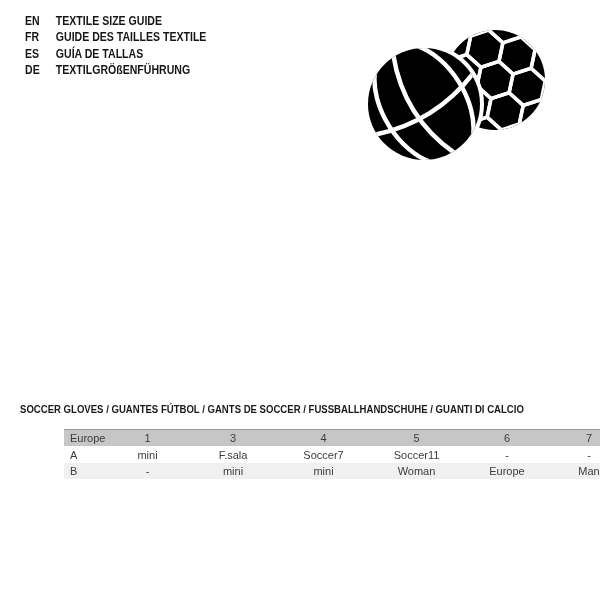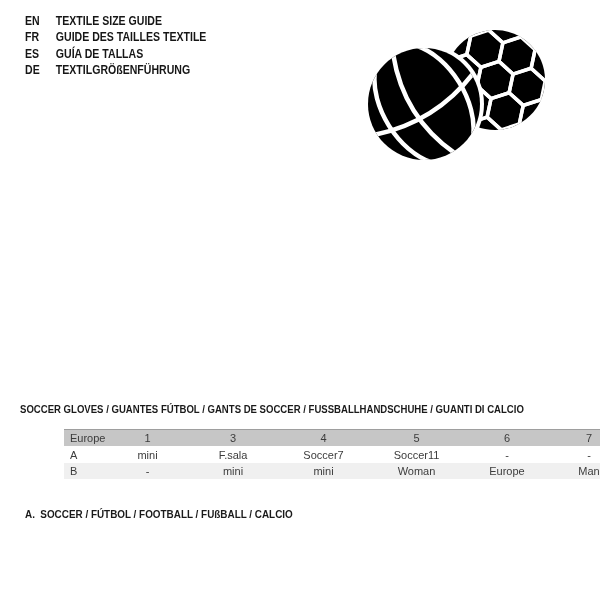--- a/index.html
+++ b/index.html
@@ -140,16 +140,15 @@
         <td>mini</td>
         <td>mini</td>
         <td>Woman</td>
         <td>Europe</td>
         <td>Man</td>
       </tr>
     </tbody>
   </table>
 
   <div class="notes">
-    <div class="note-line"><span class="cond" style="transform:scaleX(0.9);"><span class="note-label">A.</span><span>SOCCER / FÚTBOL / FOOTBALL / FUßBALL / CALCIO</span></span></div>
   </div>
 
 </div>
 
 </body></html>

